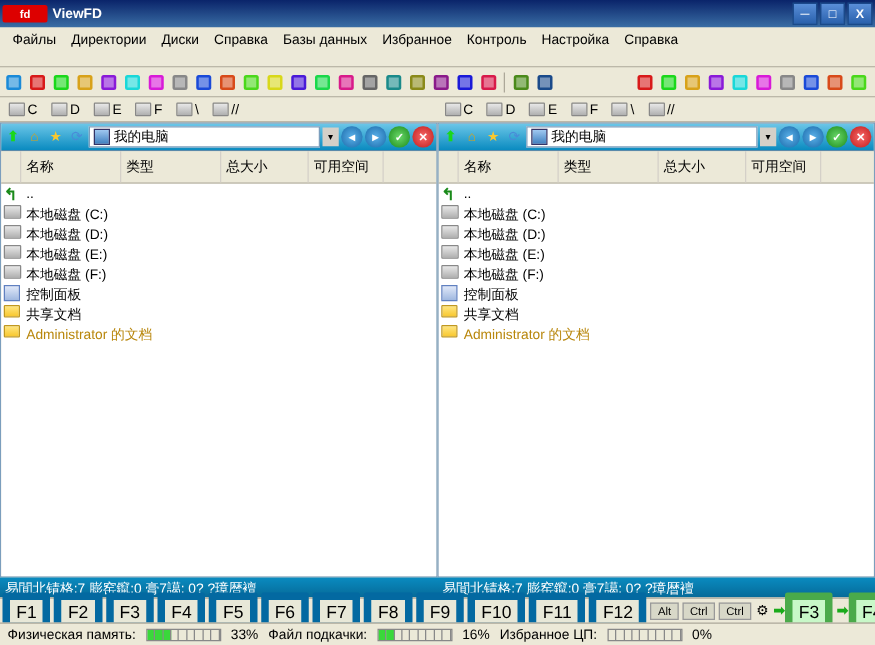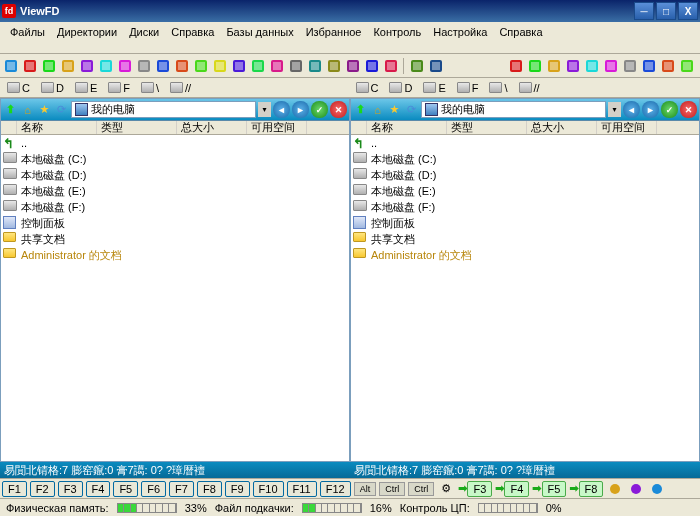--- a/index.html
+++ b/index.html
@@ -1,18 +1,18 @@
 <!DOCTYPE html>
 <html><head>
 <meta charset="utf-8">
 <style>
 *{margin:0;padding:0;box-sizing:border-box;font-family:Tahoma,Arial,sans-serif;font-size:11px}
 body{width:700px;height:516px;background:#ece9d8;overflow:hidden;display:flex;flex-direction:column}
 .title-bar{background:linear-gradient(#0a246a,#3a6ea5);color:#fff;height:22px;display:flex;align-items:center;padding:0 2px}
-.title-icon{width:14px;height:14px;background:#d00;border-radius:2px;margin-right:4px;display:flex;align-items:center;justify-content:center;color:#fff;font-size:9px;font-weight:bold}
+.title-icon{width:36px;height:14px;background:#d00;border-radius:2px;margin-right:4px;display:flex;align-items:center;justify-content:center;color:#fff;font-size:9px;font-weight:bold}
 .title-text{flex:1;font-weight:bold}
 .win-btns{display:flex;gap:2px}
 .win-btn{width:20px;height:18px;background:linear-gradient(#5a8fd8,#2960ac);border:1px solid #1a4a8a;color:#fff;display:flex;align-items:center;justify-content:center;font-size:10px;font-weight:bold}
 .menu-bar{background:#ece9d8;height:32px;display:flex;padding:2px 4px;border-bottom:1px solid #aca899}
 .menu-item{padding:2px 6px;cursor:default}
 .toolbar{background:#ece9d8;padding:2px;display:flex;flex-wrap:wrap;gap:1px;border-bottom:1px solid #aca899;min-height:24px;align-items:center}
 .tb-btn{width:18px;height:18px;display:flex;align-items:center;justify-content:center;border:1px solid transparent;cursor:default}
 .tb-sep{width:2px;height:16px;margin:0 2px;border-left:1px solid #aca899}
 .drive-bar{background:#ece9d8;height:20px;display:flex;align-items:center;padding:2px;gap:1px;border-bottom:1px solid #aca899}
 .drive-btn{display:flex;align-items:center;gap:2px;padding:1px 4px;border:1px solid transparent}
@@ -20,33 +20,33 @@
 .panes{flex:1;display:flex;min-height:0}
 .pane{flex:1;display:flex;flex-direction:column;border:1px solid #7b9ebd}
 .pane-hdr{background:linear-gradient(#6bc6e8,#0a8bc0);height:22px;display:flex;align-items:center;padding:2px;gap:2px;border-bottom:1px solid #5a8aaa}
 .hdr-ico{width:15px;height:15px;display:flex;align-items:center;justify-content:center}
 .path-dd{flex:1;background:#fff;border:1px solid #7b9ebd;height:17px;display:flex;align-items:center;padding:0 3px;gap:3px}
 .dd-arrow{width:13px;height:15px;background:#d4d0c8;display:flex;align-items:center;justify-content:center;font-size:8px}
 .nav-btn{width:17px;height:17px;border-radius:8px;display:flex;align-items:center;justify-content:center;font-size:9px;font-weight:bold;color:#fff}
 .nb-blue{background:radial-gradient(#5ab0e8,#1a6aaa)}
 .nb-green{background:radial-gradient(#6ad86a,#1a8a1a)}
 .nb-red{background:radial-gradient(#f86a6a,#c01a1a)}
-.col-hdr{background:#ece9d8;height:14px;display:flex;border-bottom:1px solid #aca899}
+.col-hdr{background:#ece9d8;height:26px;display:flex;border-bottom:1px solid #aca899}
 .col{border-right:1px solid #d4d0c8;padding:2px 4px;display:flex;align-items:center}
 .file-list{flex:1;background:#fff;overflow:auto}
 .row{display:flex;align-items:center;height:16px;padding:0 2px;gap:4px}
 .fico{width:14px;height:14px;flex-shrink:0}
 .ico-up{color:#1a8a1a;font-weight:bold;font-size:13px}
 .ico-drv{background:linear-gradient(#e8e8e8,#b0b0b0);border:1px solid #888;width:14px;height:11px;border-radius:1px}
 .ico-fld{background:linear-gradient(#ffe680,#f8c830);border:1px solid #c09820;width:13px;height:10px;border-radius:1px}
 .ico-cfg{background:linear-gradient(#e0e8f8,#a0b8e0);border:1px solid #6080c0;width:13px;height:13px}
 .stat-bar{background:linear-gradient(#0a8bc0,#066a98);color:#fff;height:16px;display:flex;font-size:10px}
 .stat-half{flex:1;padding:1px 4px;white-space:nowrap;overflow:hidden}
 .fkey-bar{background:#ece9d8;height:20px;display:flex;align-items:center;padding:2px;gap:3px;border-top:1px solid #aca899}
-.fkey{background:#e8e8d8;border:1px solid #0369a1;padding:1px 5px;font-size:11px;border-radius:2px}
+.fkey{background:#e8e8d8;border:6px solid #0369a1;padding:1px 5px;font-size:14px;border-radius:2px}
 .fk-green{background:#c8f8c8;border-color:#4aaa4a}
 .mod-key{background:#d8d8c8;border:1px solid #999;padding:1px 5px;font-size:9px}
 .mem-bar{background:#ece9d8;height:18px;display:flex;align-items:center;padding:2px 6px;gap:8px;border-top:1px solid #aca899;font-size:10px}
 .gauge{width:60px;height:10px;border:1px solid #888;display:flex}
 .gauge-seg{flex:1;border-right:1px solid #888}
 .gf{background:#3ad83a}
 .admin{color:#b8860b;font-weight:normal}
 svg{width:14px;height:14px}
 </style>
 </head>
@@ -554,21 +554,21 @@
       <div class="gauge-seg gf"></div>
       <div class="gauge-seg"></div>
       <div class="gauge-seg"></div>
       <div class="gauge-seg"></div>
       <div class="gauge-seg"></div>
       <div class="gauge-seg"></div>
       <div class="gauge-seg"></div>
       <div class="gauge-seg"></div>
     </div>
   <span>16%</span>
-  <span>Контроль ЦП:</span>
+  <span>Избранное ЦП:</span>
   <div class="gauge">
       <div class="gauge-seg"></div>
       <div class="gauge-seg"></div>
       <div class="gauge-seg"></div>
       <div class="gauge-seg"></div>
       <div class="gauge-seg"></div>
       <div class="gauge-seg"></div>
       <div class="gauge-seg"></div>
       <div class="gauge-seg"></div>
       <div class="gauge-seg"></div>

